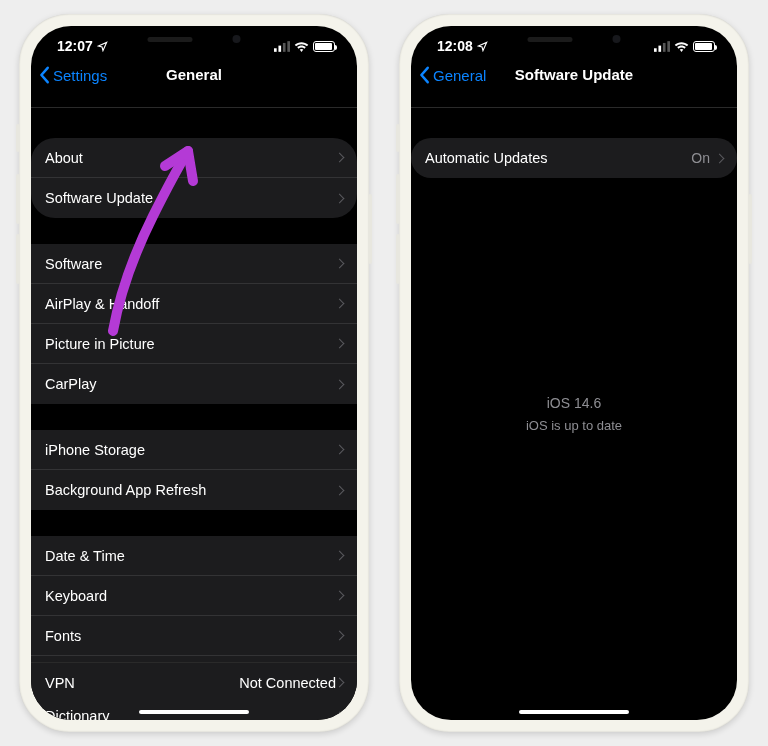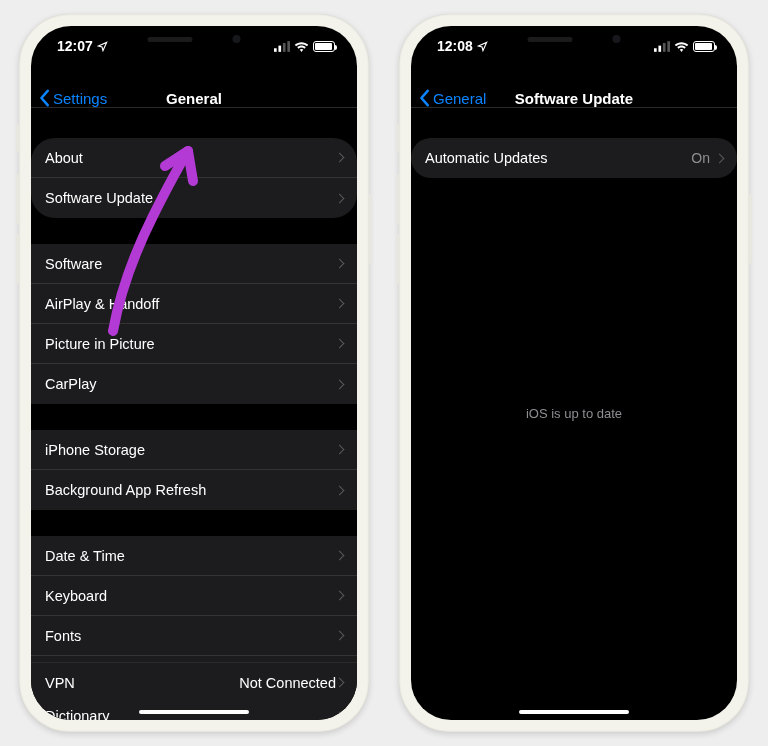--- a/index.html
+++ b/index.html
@@ -64,21 +64,21 @@
     padding: 0 22px 0 26px;
     font-size: 14px;
     font-weight: 600;
     text-align: center;
   }
   .sb-left { display: flex; align-items: center; gap: 4px; }
   .sb-right { display: flex; align-items: center; gap: 4px; }
   .nav {
     height: 42px;
     display: flex;
-    align-items: flex-end;
+    align-items: flex-start;
     position: relative;
     border-bottom: 0.5px solid #2a2a2a;
     padding: 0 8px;
   }
   .nav-back {
     display: flex; align-items: center;
     color: #0b84ff;
     font-size: 15px;
     gap: 2px;
   }
@@ -365,19 +365,20 @@
       <div class="group first">
         <div class="row">
           <span class="label">Automatic Updates</span>
           <div class="right-side">
               <span class="value">On</span>
               <span class="chevron"></span>
             </div>
         </div>
       </div>
       <div class="center-msg">
+        <div class="title">iOS 14.6</div>
         <div>iOS is up to date</div>
       </div>
     </div>
 
     <div class="home-indicator"></div>
   </div>
 </div>
 
 </body></html>

